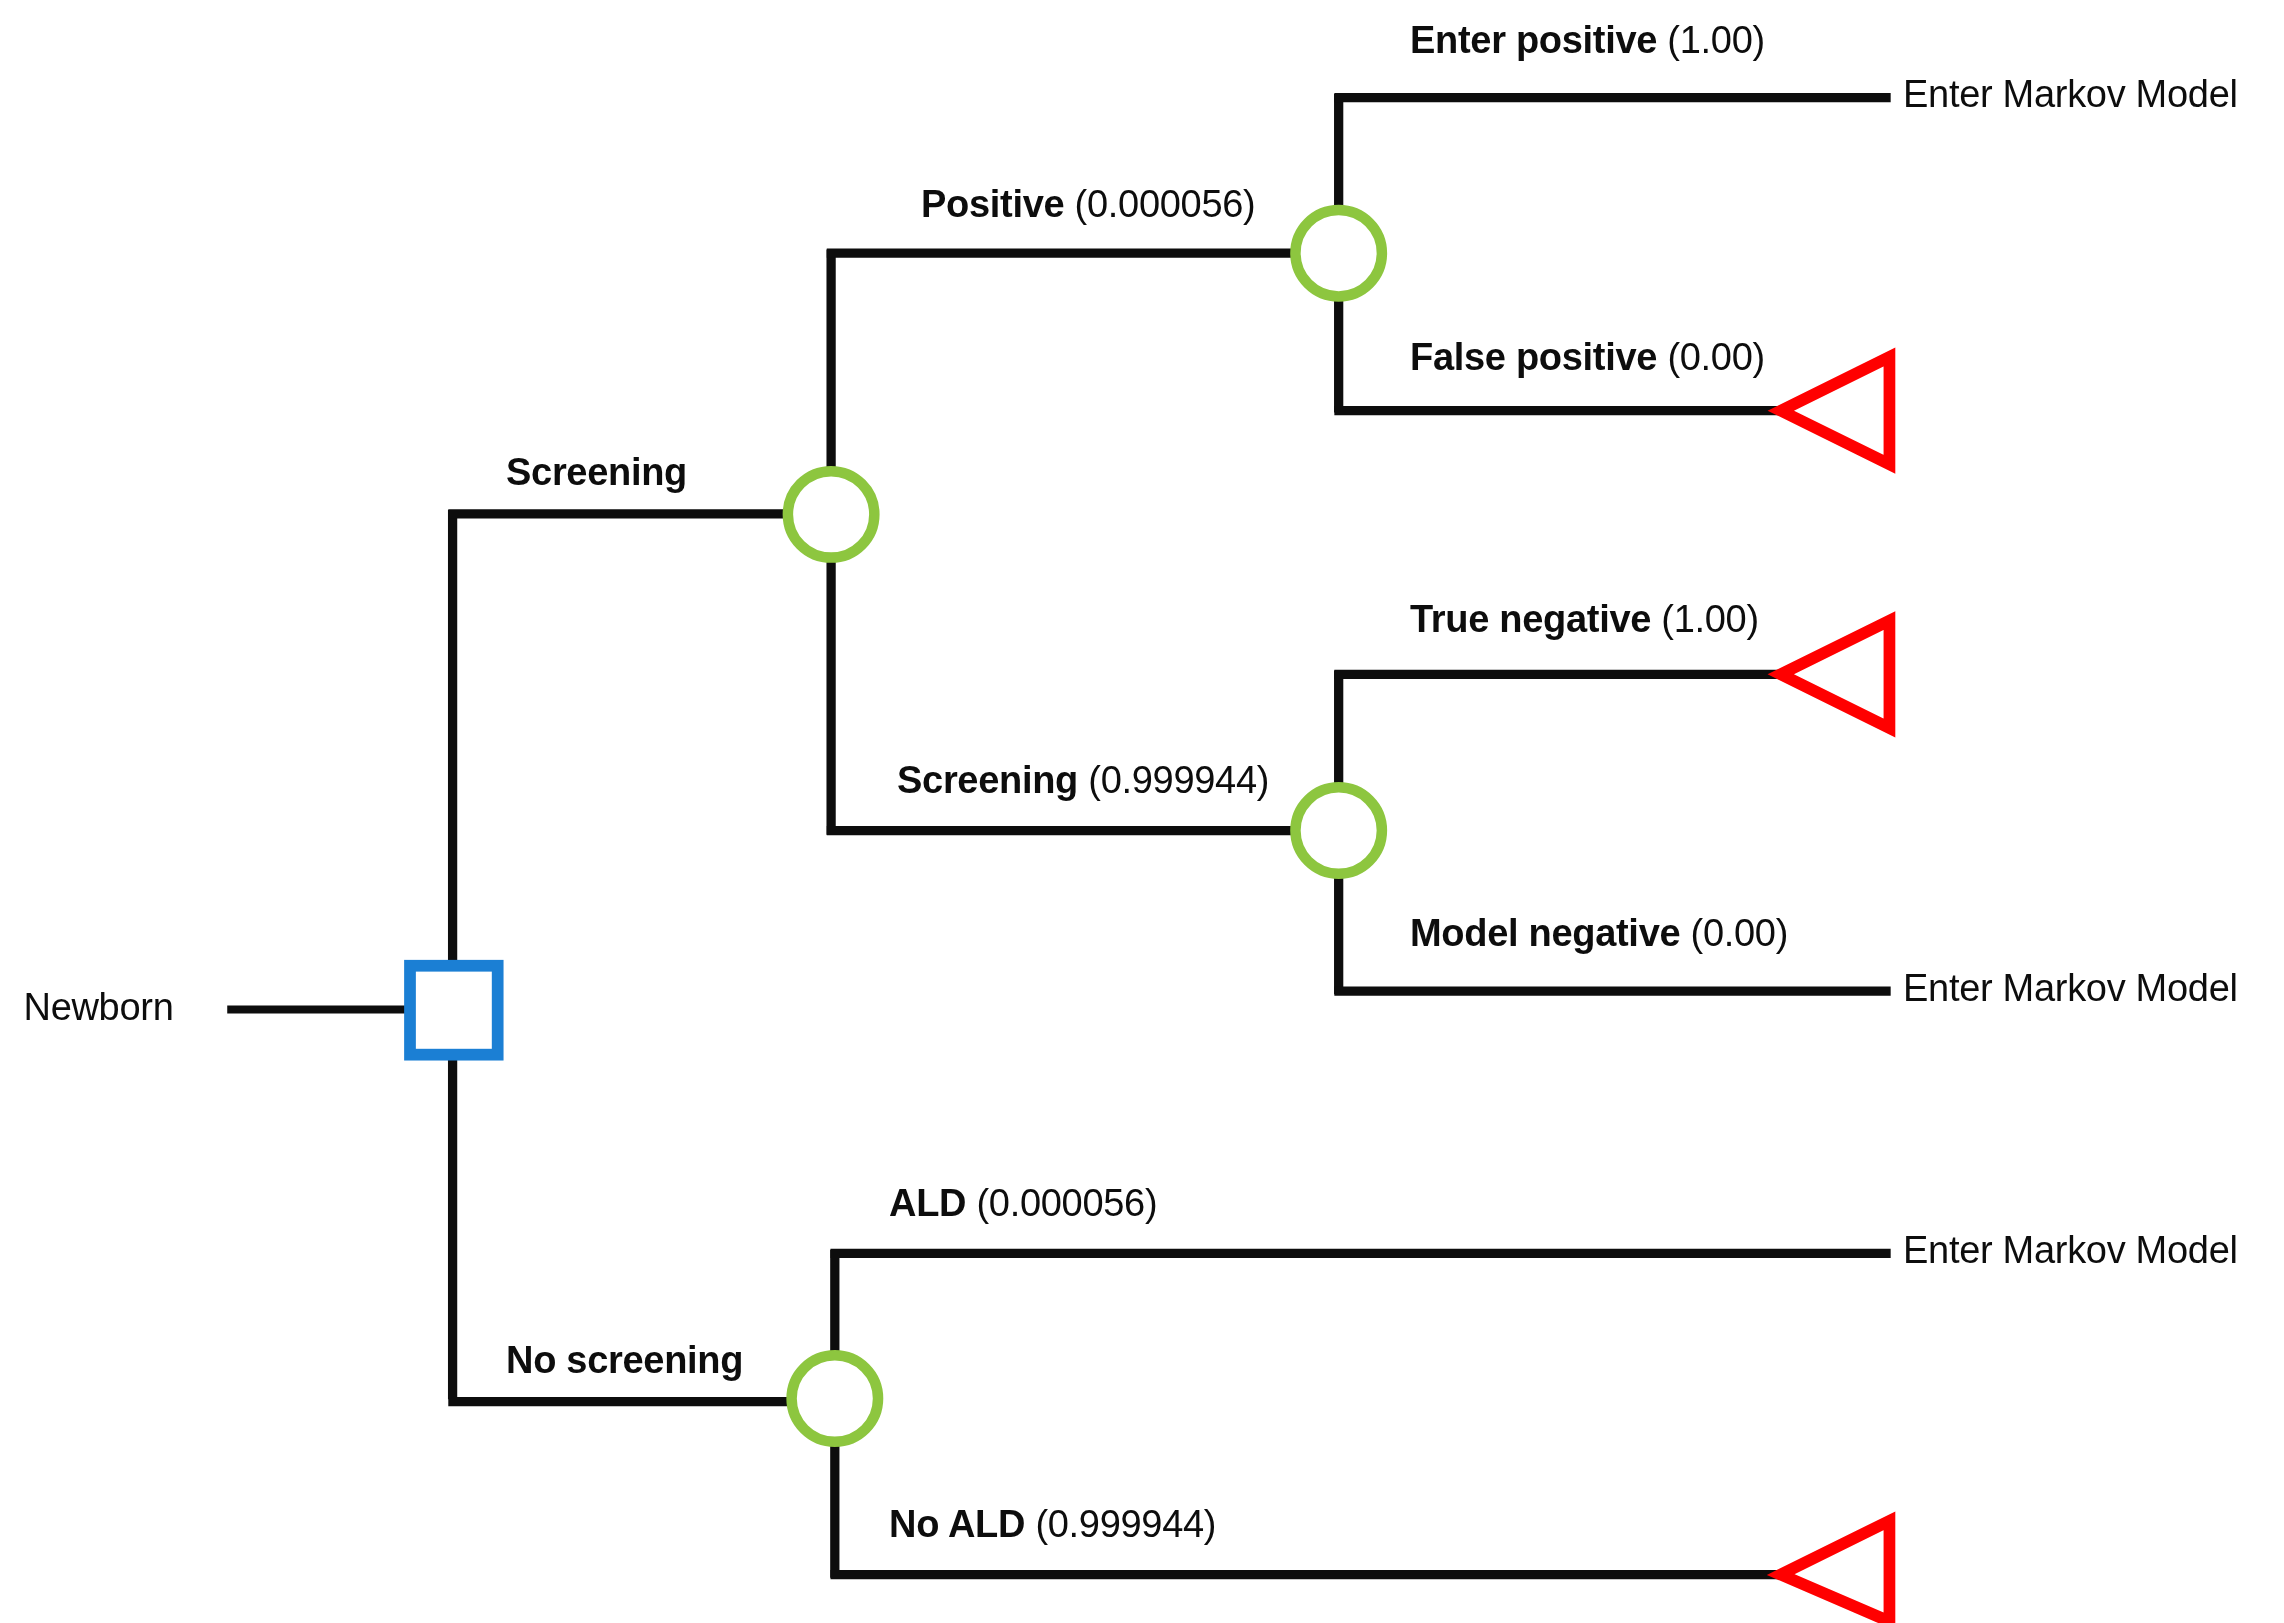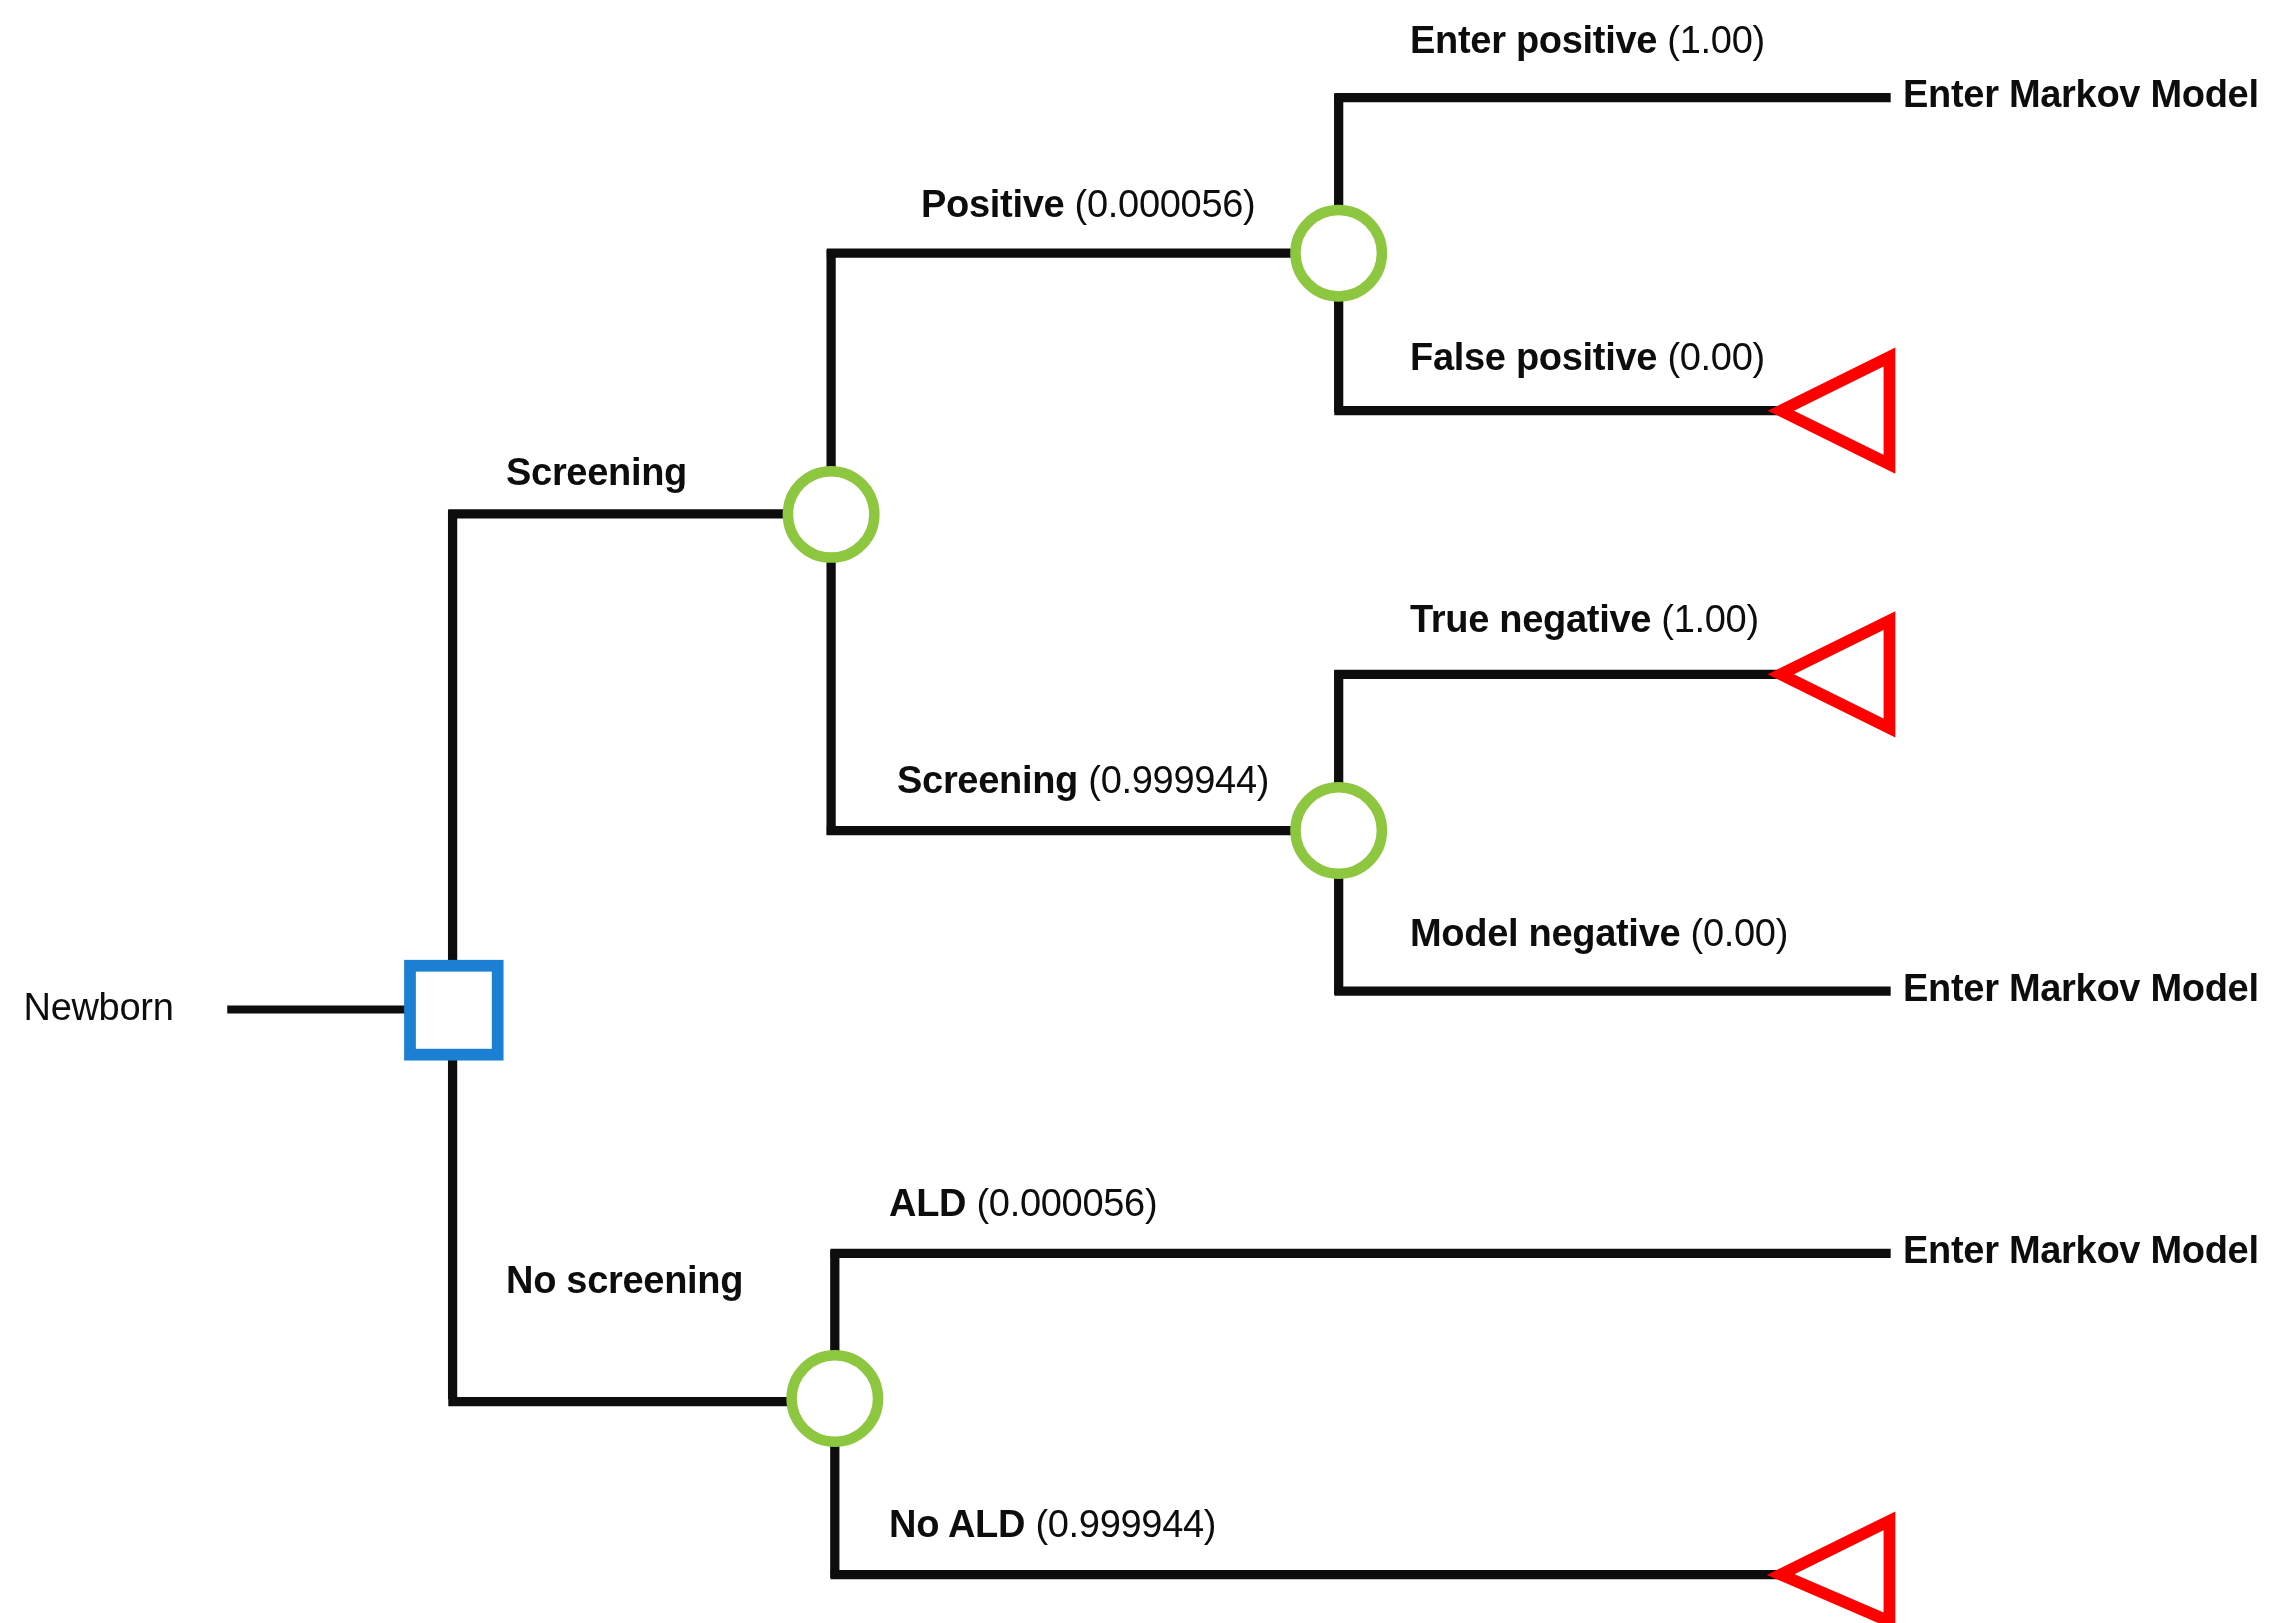--- a/index.html
+++ b/index.html
@@ -33,21 +33,21 @@
     line-height: 1;
     letter-spacing: -0.3px;
   }
   .lbl .b {
     font-weight: bold;
   }
   .lbl .p {
     font-weight: normal;
   }
   .lbl.rightnode {
-    font-weight: bold;
+    font-weight: normal;
   }
   .lbl.rootlbl {
     font-weight: normal;
   }
 </style>
 </head>
 <body>
 
 <div id="canvas">
 
@@ -98,21 +98,21 @@
     <polygon points="2884,1092 3060,1005 3060,1179" fill="#FFFFFF" stroke="#FF0000" stroke-width="19" stroke-linejoin="miter"></polygon>
     <polygon points="2884,2550 3060,2463 3060,2626" fill="#FFFFFF" stroke="#FF0000" stroke-width="19" stroke-linejoin="miter"></polygon>
   </svg>
 
   <div class="lbl rootlbl" style="left:23.5px; top:988px;">Newborn</div>
 
   <div class="lbl" style="left:506px; top:453px;">
     <span class="b">Screening</span>
   </div>
 
-  <div class="lbl" style="left:506px; top:1261px;">
+  <div class="lbl" style="left:506px; top:1341px;">
     <span class="b">No screening</span>
   </div>
 
   <div class="lbl" style="left:921px; top:185px;">
     <span class="b">Positive</span>
     <span class="p">(0.000056)</span>
   </div>
 
   <div class="lbl" style="left:897px; top:761px;">
     <span class="b">Screening</span>

